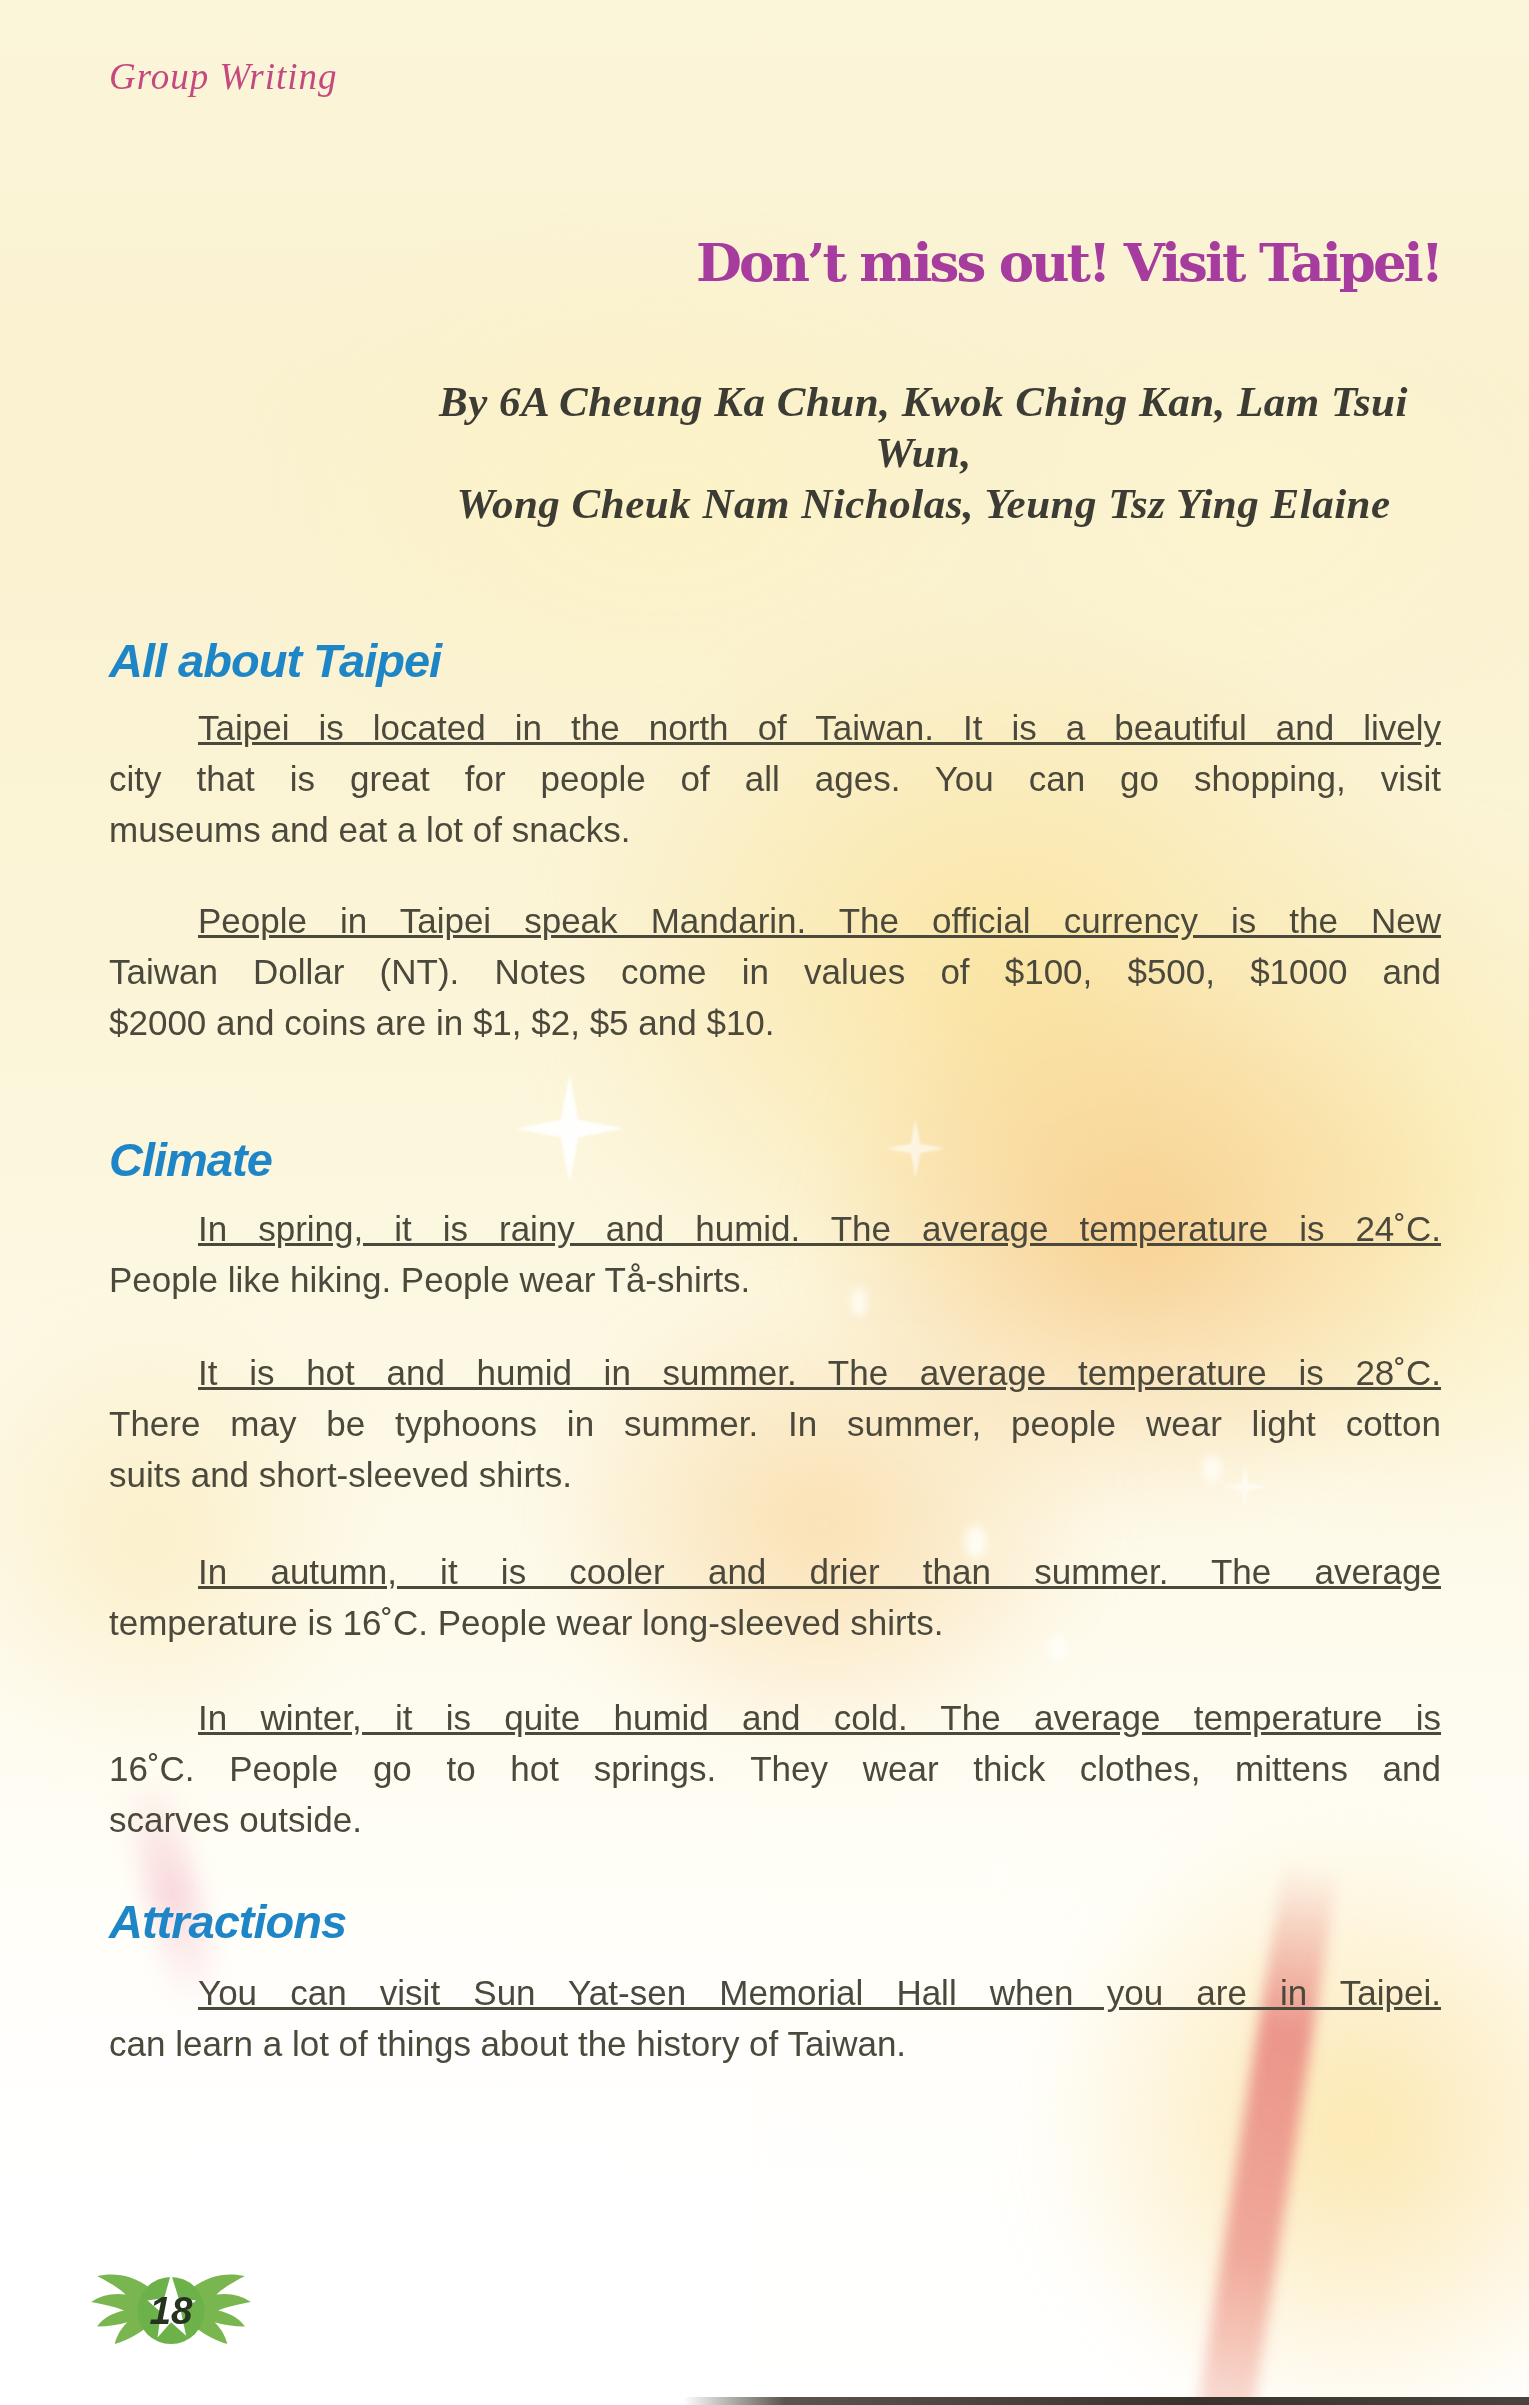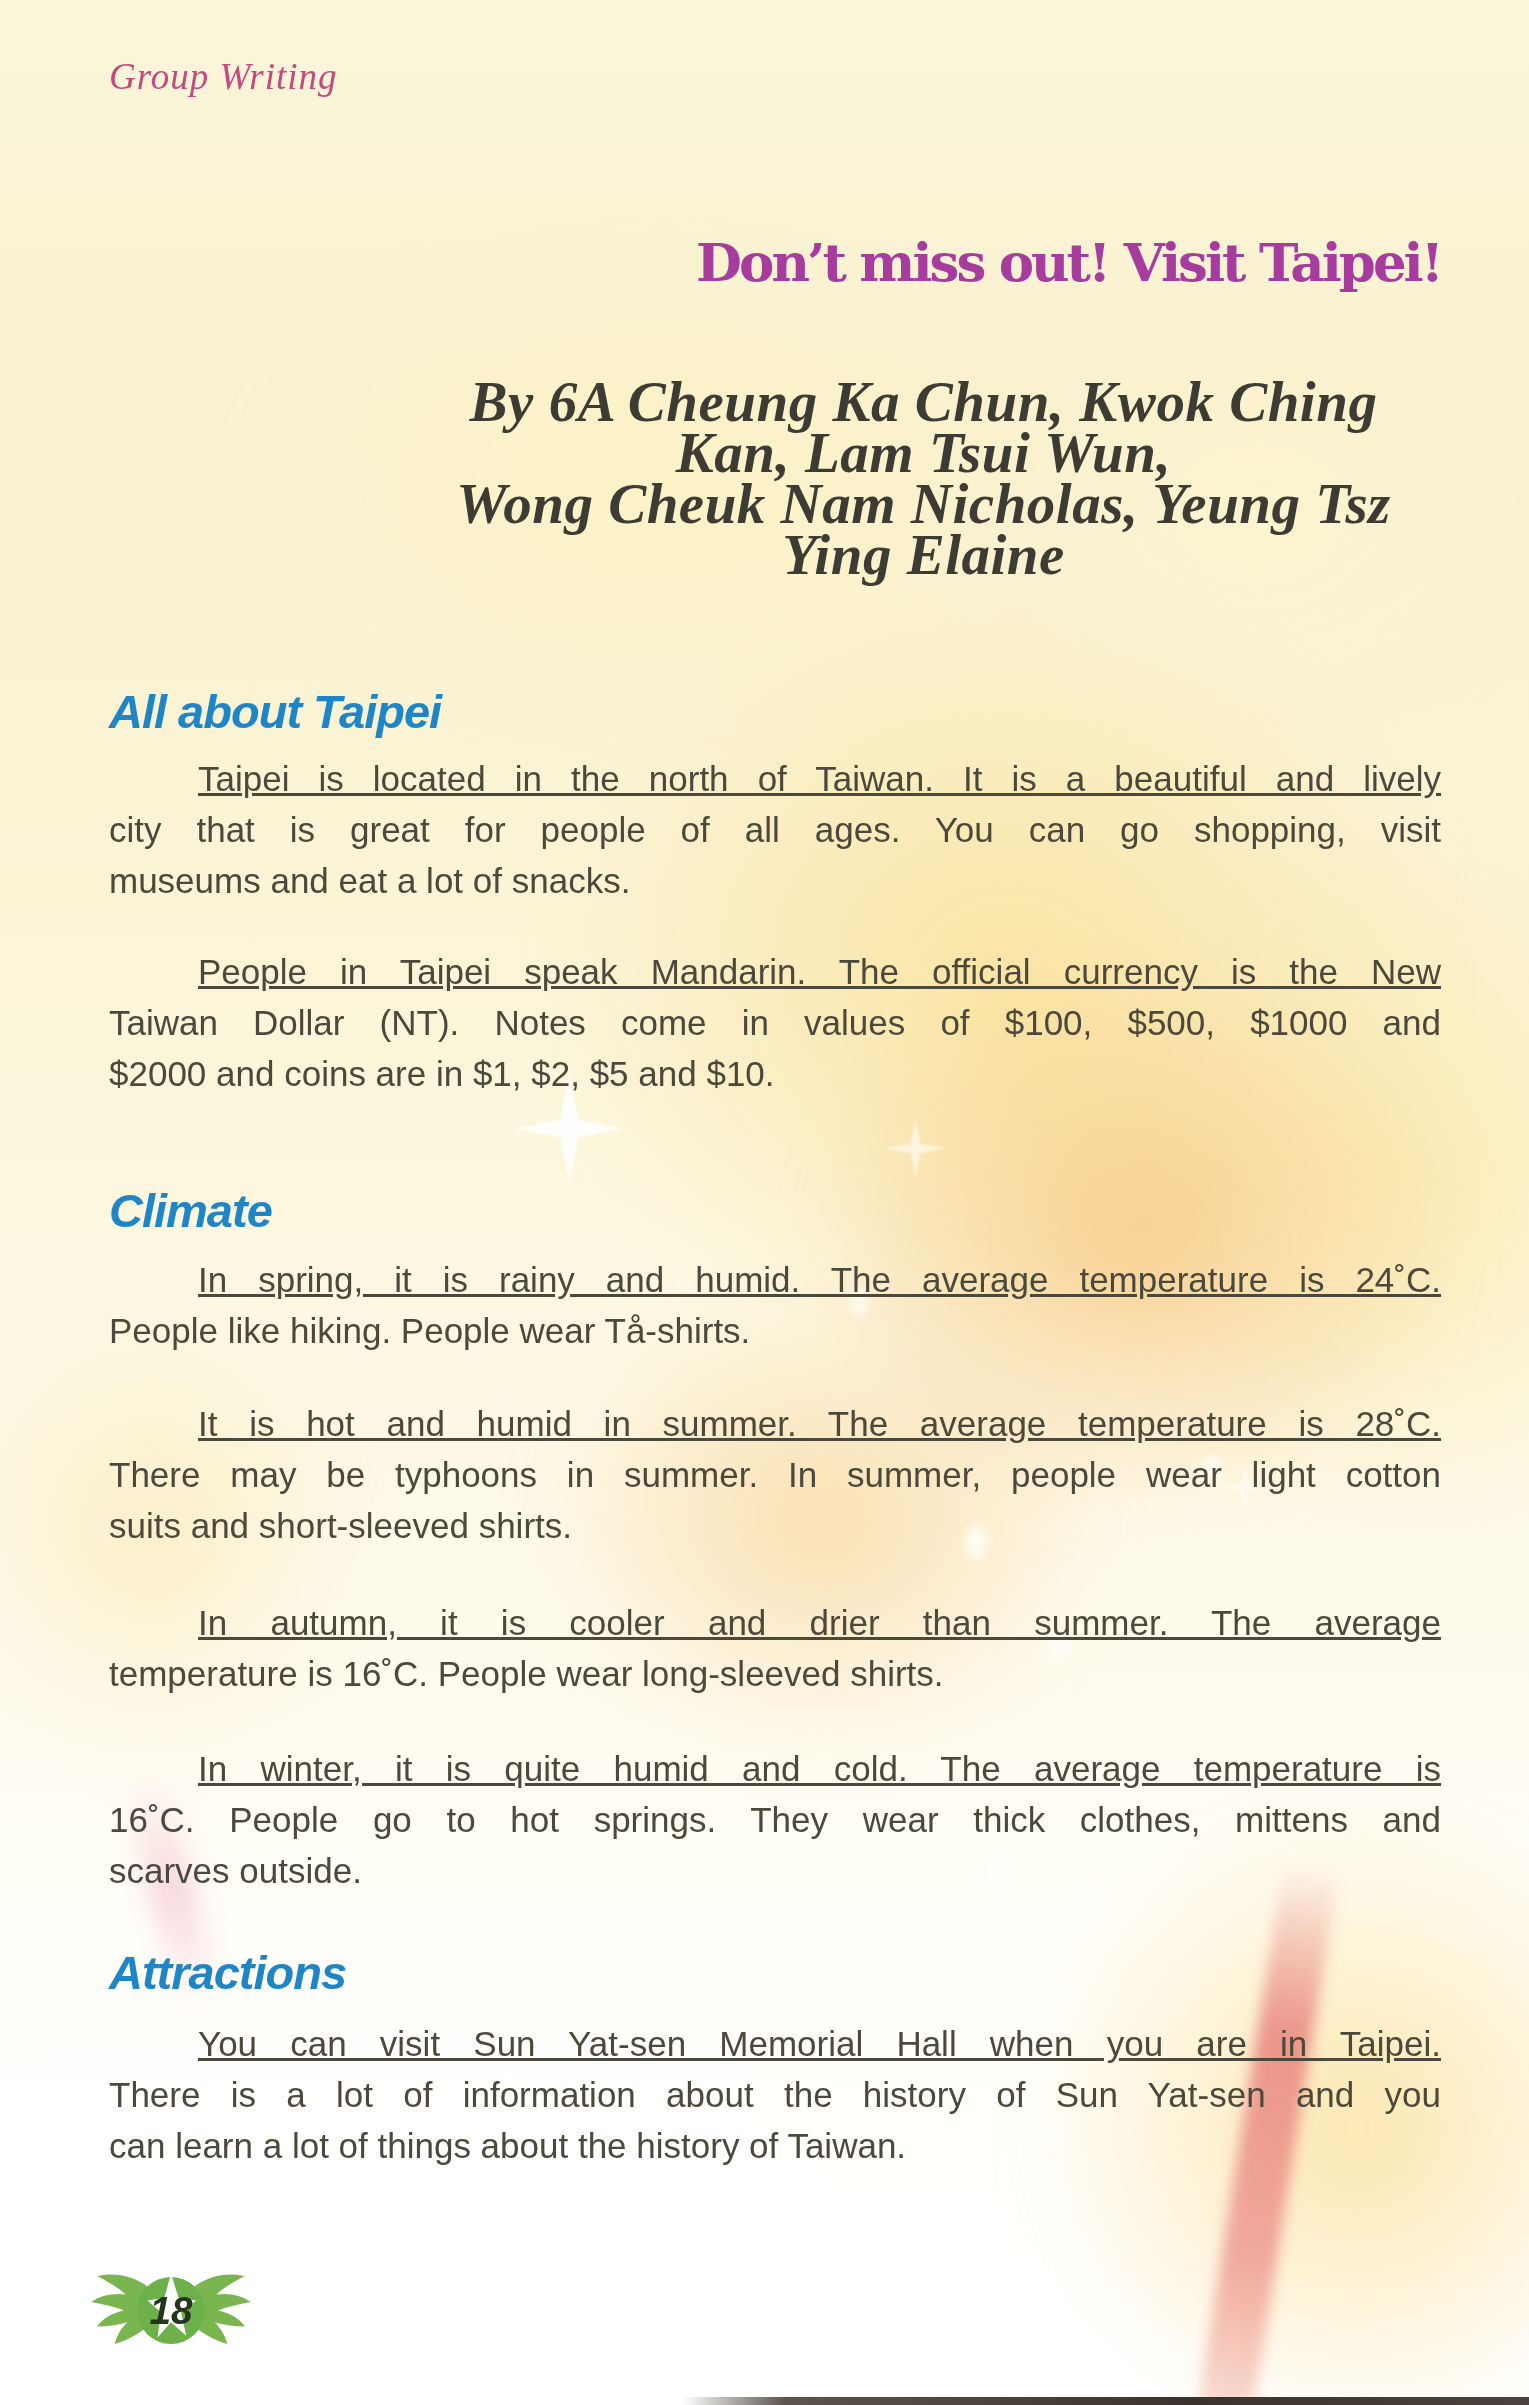--- a/index.html
+++ b/index.html
@@ -51,21 +51,21 @@
     margin-top:55px; font-family:"Liberation Serif", serif; font-style:italic;
     font-size:37px; color:#c5487f; letter-spacing:1px;
   }
   .title {
     margin-top:134px; text-align:right; font-family:"DejaVu Serif", serif;
     font-weight:bold; font-size:53px; letter-spacing:-3px; color:#a63c9d; line-height:1.15;
   }
   .byline {
     margin-top:83px; margin-left:297px; text-align:center;
     font-family:"Liberation Serif", serif; font-style:italic; font-weight:bold;
-    font-size:57px; line-height:51px; color:#3d3c34; letter-spacing:0.5px;
+    font-size:43px; line-height:51px; color:#3d3c34; letter-spacing:0.5px;
   }
   h2.heading {
     font-style:italic; font-weight:bold; font-size:47px; line-height:1.15;
     color:#1e85c7; letter-spacing:-1px;
   }
   .h-about   { margin-top:105px; }
   .h-climate { margin-top:85px; }
   .h-attract { margin-top:50px; }
   .para { font-size:35px; line-height:51px; color:#4b483c; }
   .para .line       { text-align:justify; text-align-last:justify; }
@@ -157,21 +157,20 @@
     </div>
     <div class="para p-winter">
       <div class="line first">In winter, it is quite humid and cold. The average temperature is</div>
       <div class="line">16˚C. People go to hot springs. They wear thick clothes, mittens and</div>
       <div class="line last">scarves outside.</div>
     </div>
 
     <h2 class="heading h-attract">Attractions</h2>
     <div class="para p-attract">
       <div class="line first">You can visit Sun Yat-sen Memorial Hall when you are in Taipei.</div>
-      <div class="line">There is a lot of information about the history of Sun Yat-sen and you</div>
       <div class="line last">can learn a lot of things about the history of Taiwan.</div>
     </div>
   </div>
 
   <div class="badge">
     <svg viewBox="0 0 200 120">
       <defs>
         <path id="wing" d="M96,58 C76,24 42,12 12,19 C29,28 39,34 46,41
                            C30,39 16,42 5,50 C22,53 34,56 44,60
                            C30,63 19,69 12,79 C26,79 38,77 48,74

